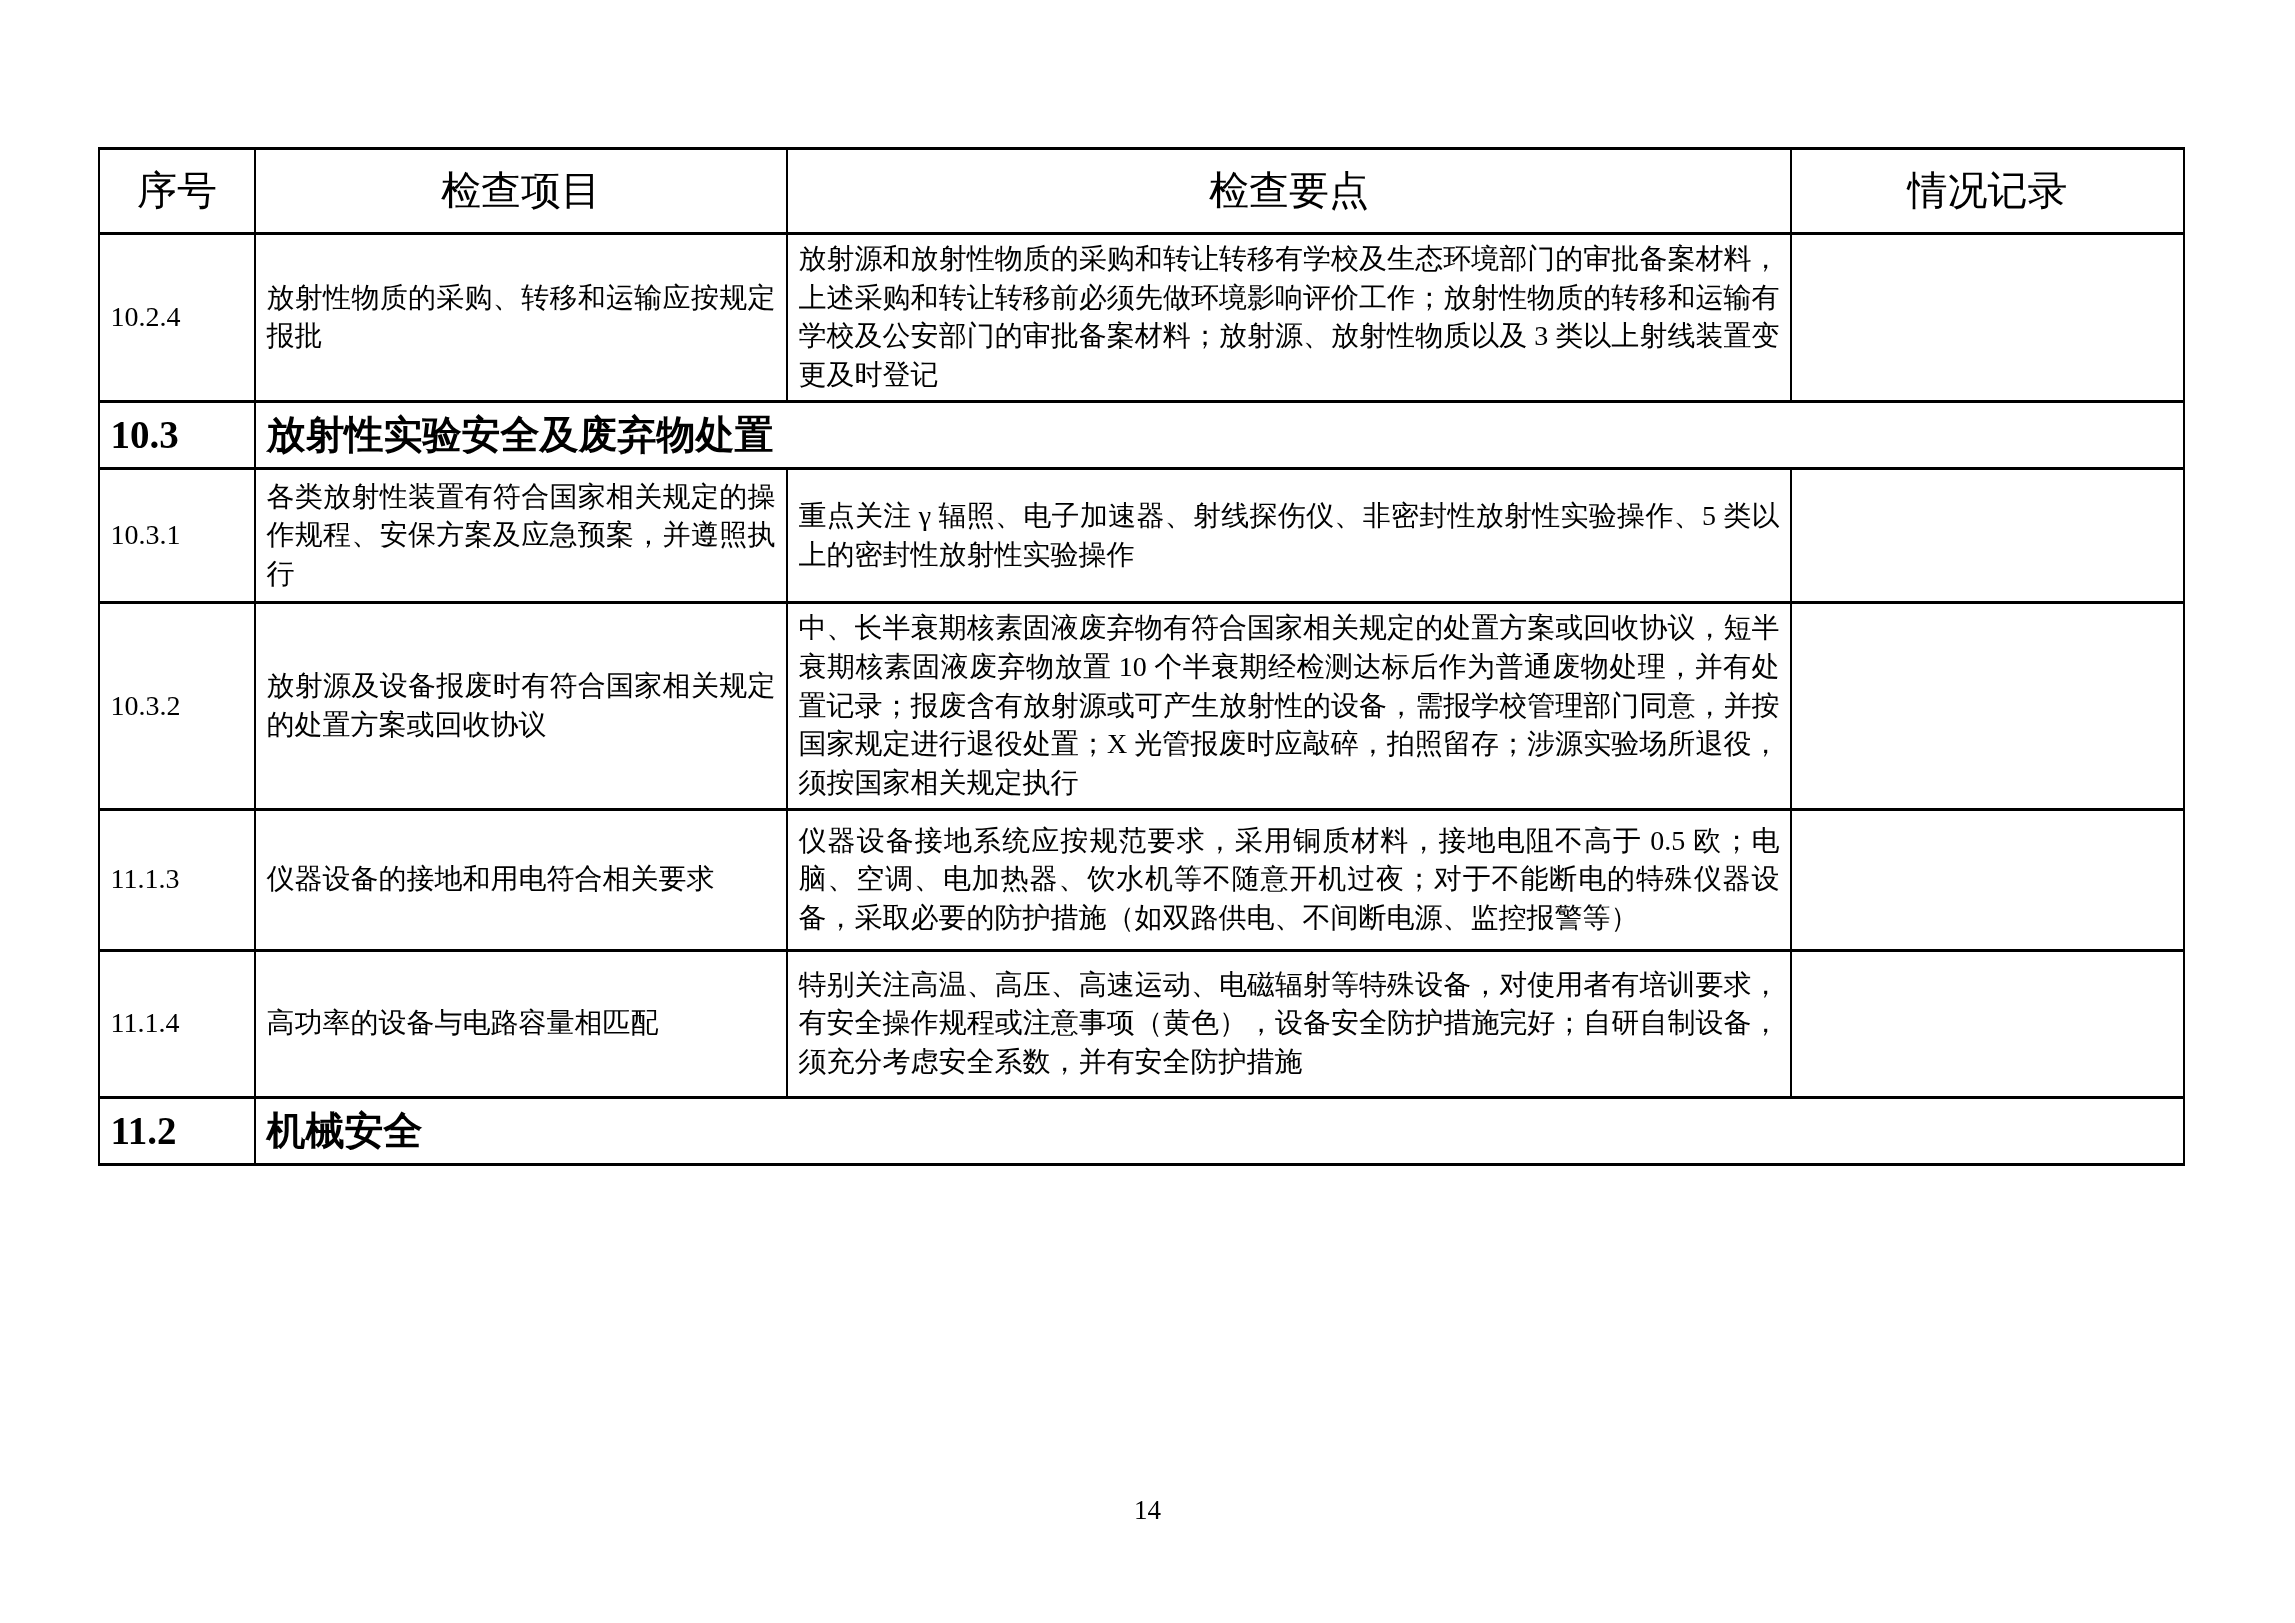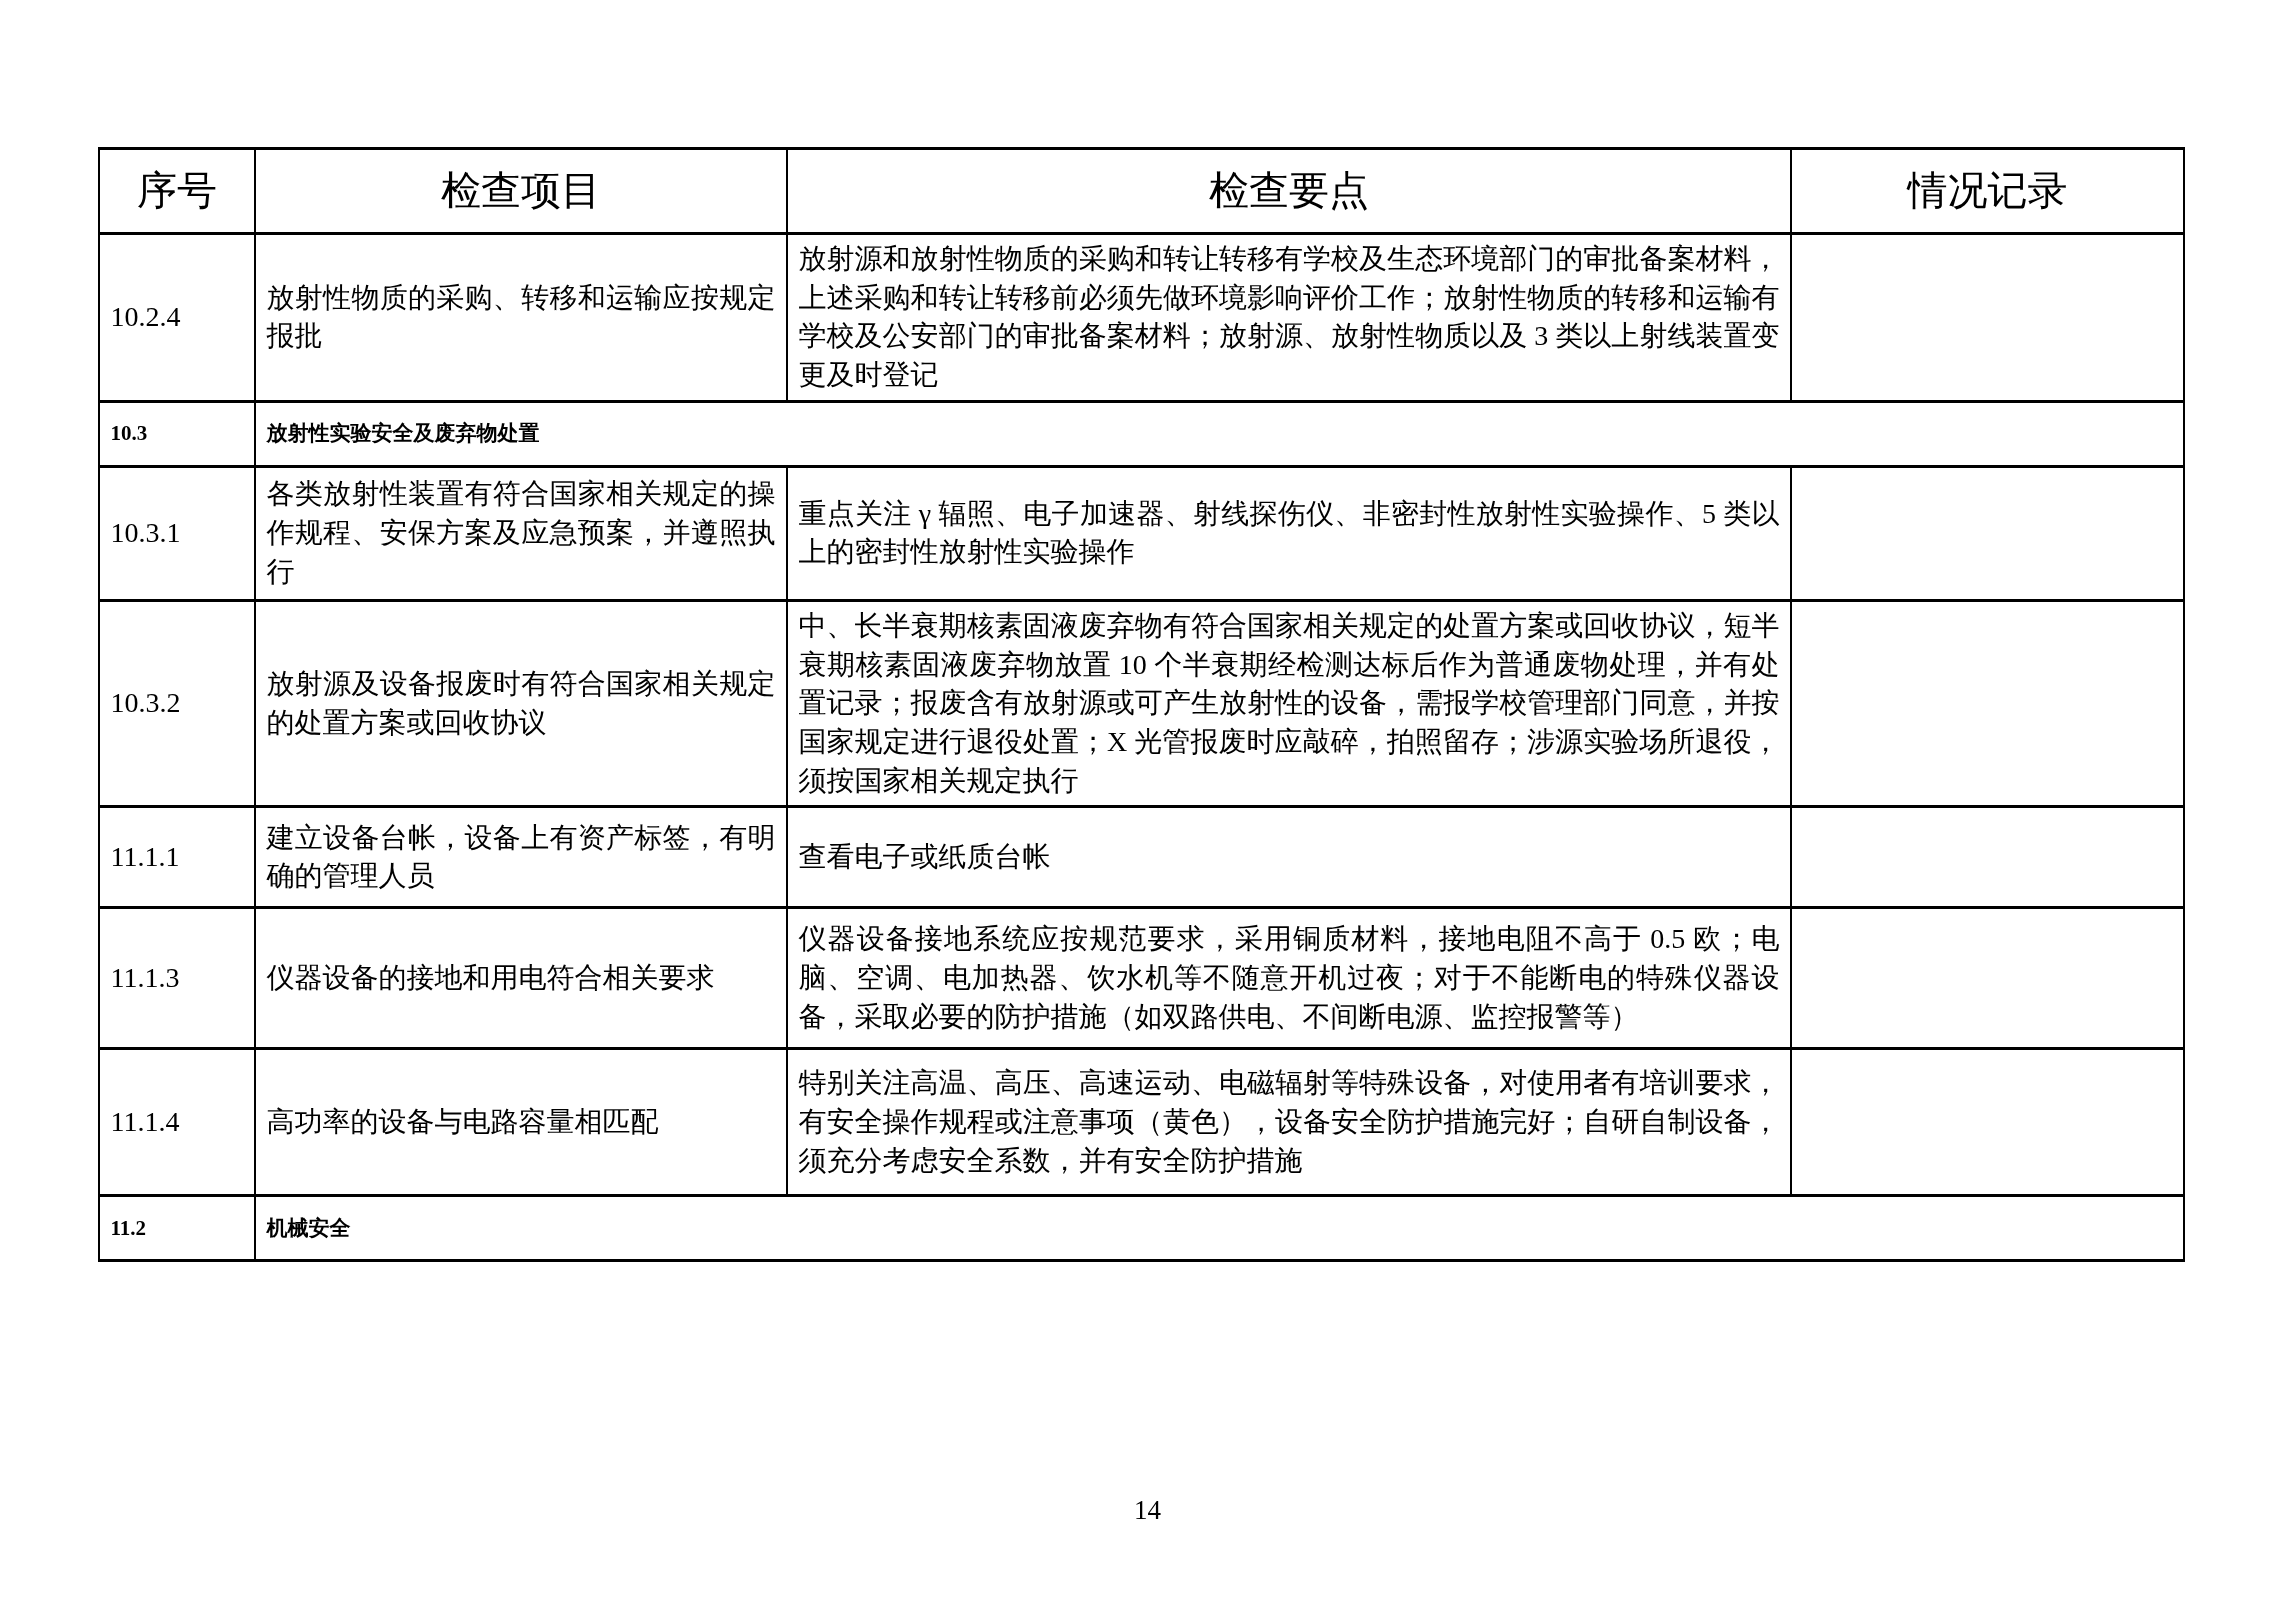--- a/index.html
+++ b/index.html
@@ -57,21 +57,21 @@
     text-align: justify;
     text-justify: inter-ideograph;
   }
   td.c-points {
     text-align: justify;
     text-justify: inter-ideograph;
   }
   td.c-record { }
   tr.section-row td {
     font-weight: bold;
-    font-size: 21px;
+    font-size: 39px;
     margin-top: 40px;
   }
   .page-number {
     position: absolute;
     top: 1495px;
     left: 0;
     width: 100%;
     text-align: center;
     font-size: 27px;
     font-family: "Liberation Serif", "DejaVu Serif", serif;
@@ -120,26 +120,20 @@
 
       <tr class="item-row" style="height:200px;">
         <td class="c-id">10.3.2</td>
         <td class="c-item">放射源及设备报废时有符合国家相关规定的处置方案或回收协议</td>
         <td class="c-points">中、长半衰期核素固液废弃物有符合国家相关规定的处置方案或回收协议，短半衰期核素固液废弃物放置 10 个半衰期经检测达标后作为普通废物处理，并有处置记录；报废含有放射源或可产生放射性的设备，需报学校管理部门同意，并按国家规定进行退役处置；X 光管报废时应敲碎，拍照留存；涉源实验场所退役，须按国家相关规定执行</td>
         <td class="c-record"></td>
       </tr>
 
 
 
-      <tr class="item-row" style="height:101px;">
-        <td class="c-id">11.1.1</td>
-        <td class="c-item">建立设备台帐，设备上有资产标签，有明确的管理人员</td>
-        <td class="c-points">查看电子或纸质台帐</td>
-        <td class="c-record"></td>
-      </tr>
 
 
       <tr class="item-row" style="height:141px;">
         <td class="c-id">11.1.3</td>
         <td class="c-item">仪器设备的接地和用电符合相关要求</td>
         <td class="c-points">仪器设备接地系统应按规范要求，采用铜质材料，接地电阻不高于 0.5 欧；电脑、空调、电加热器、饮水机等不随意开机过夜；对于不能断电的特殊仪器设备，采取必要的防护措施（如双路供电、不间断电源、监控报警等）</td>
         <td class="c-record"></td>
       </tr>
 
       <tr class="item-row" style="height:147px;">

